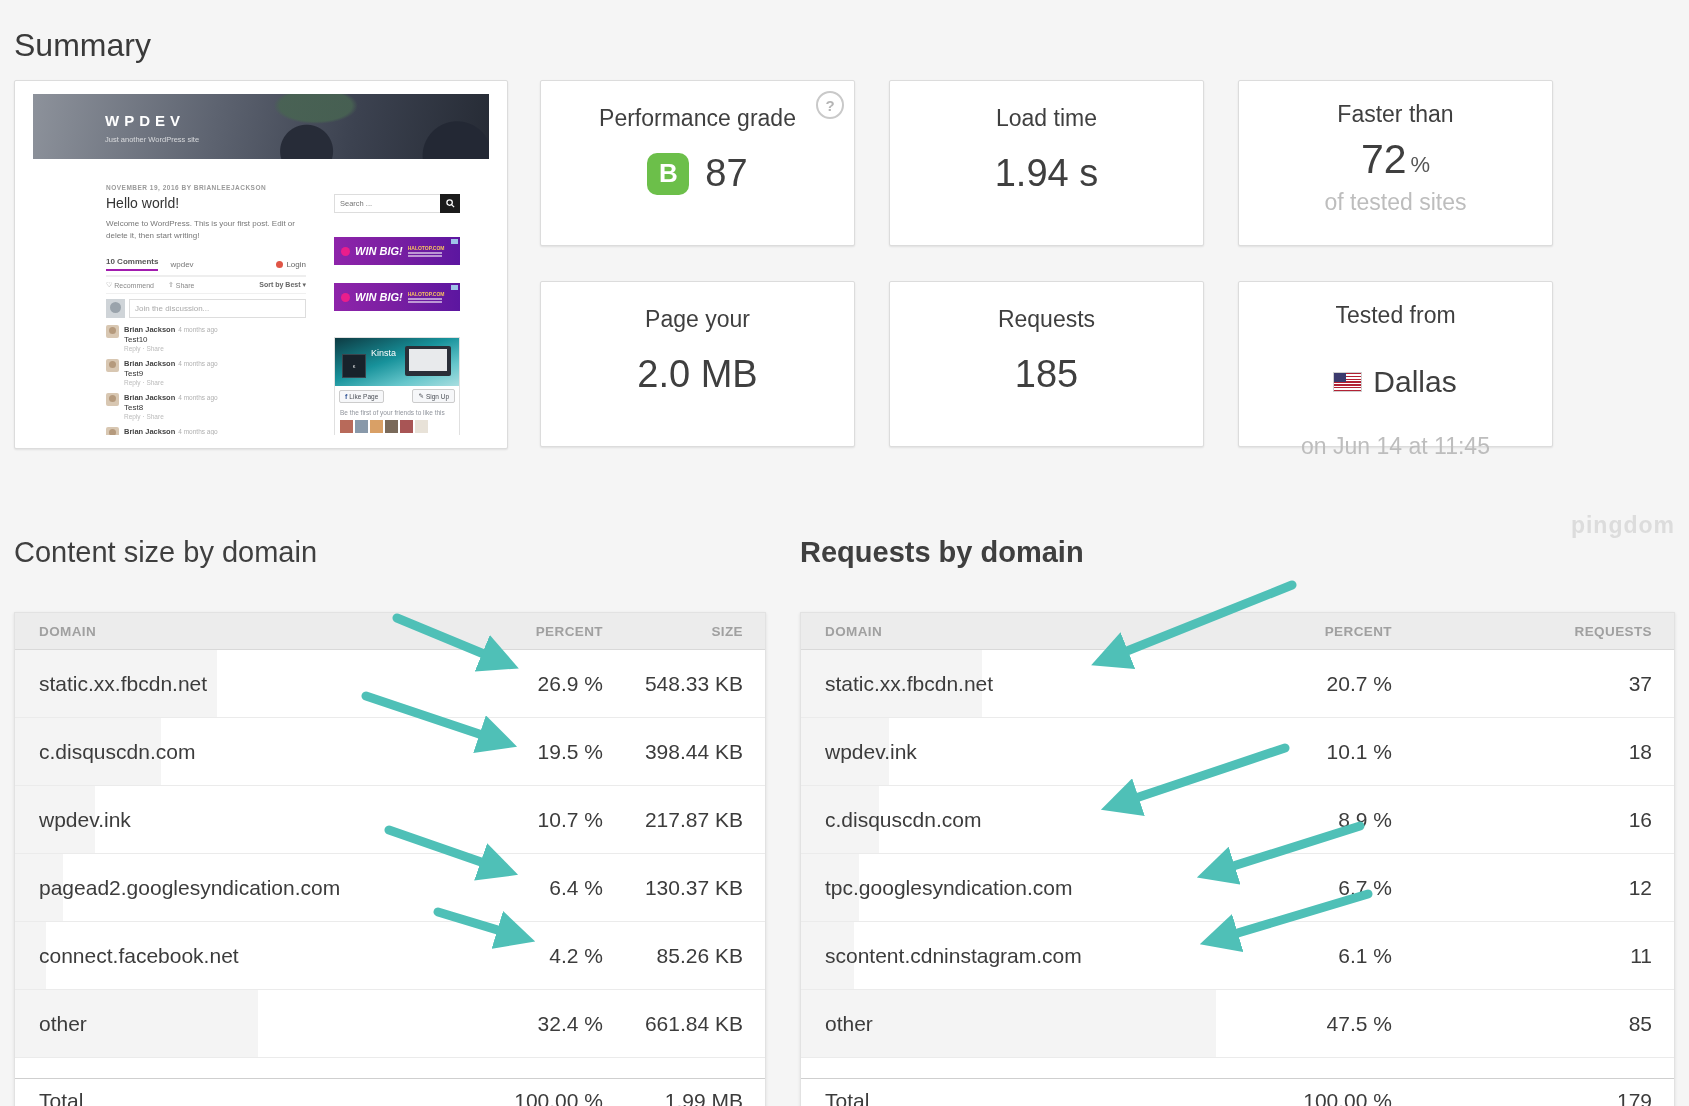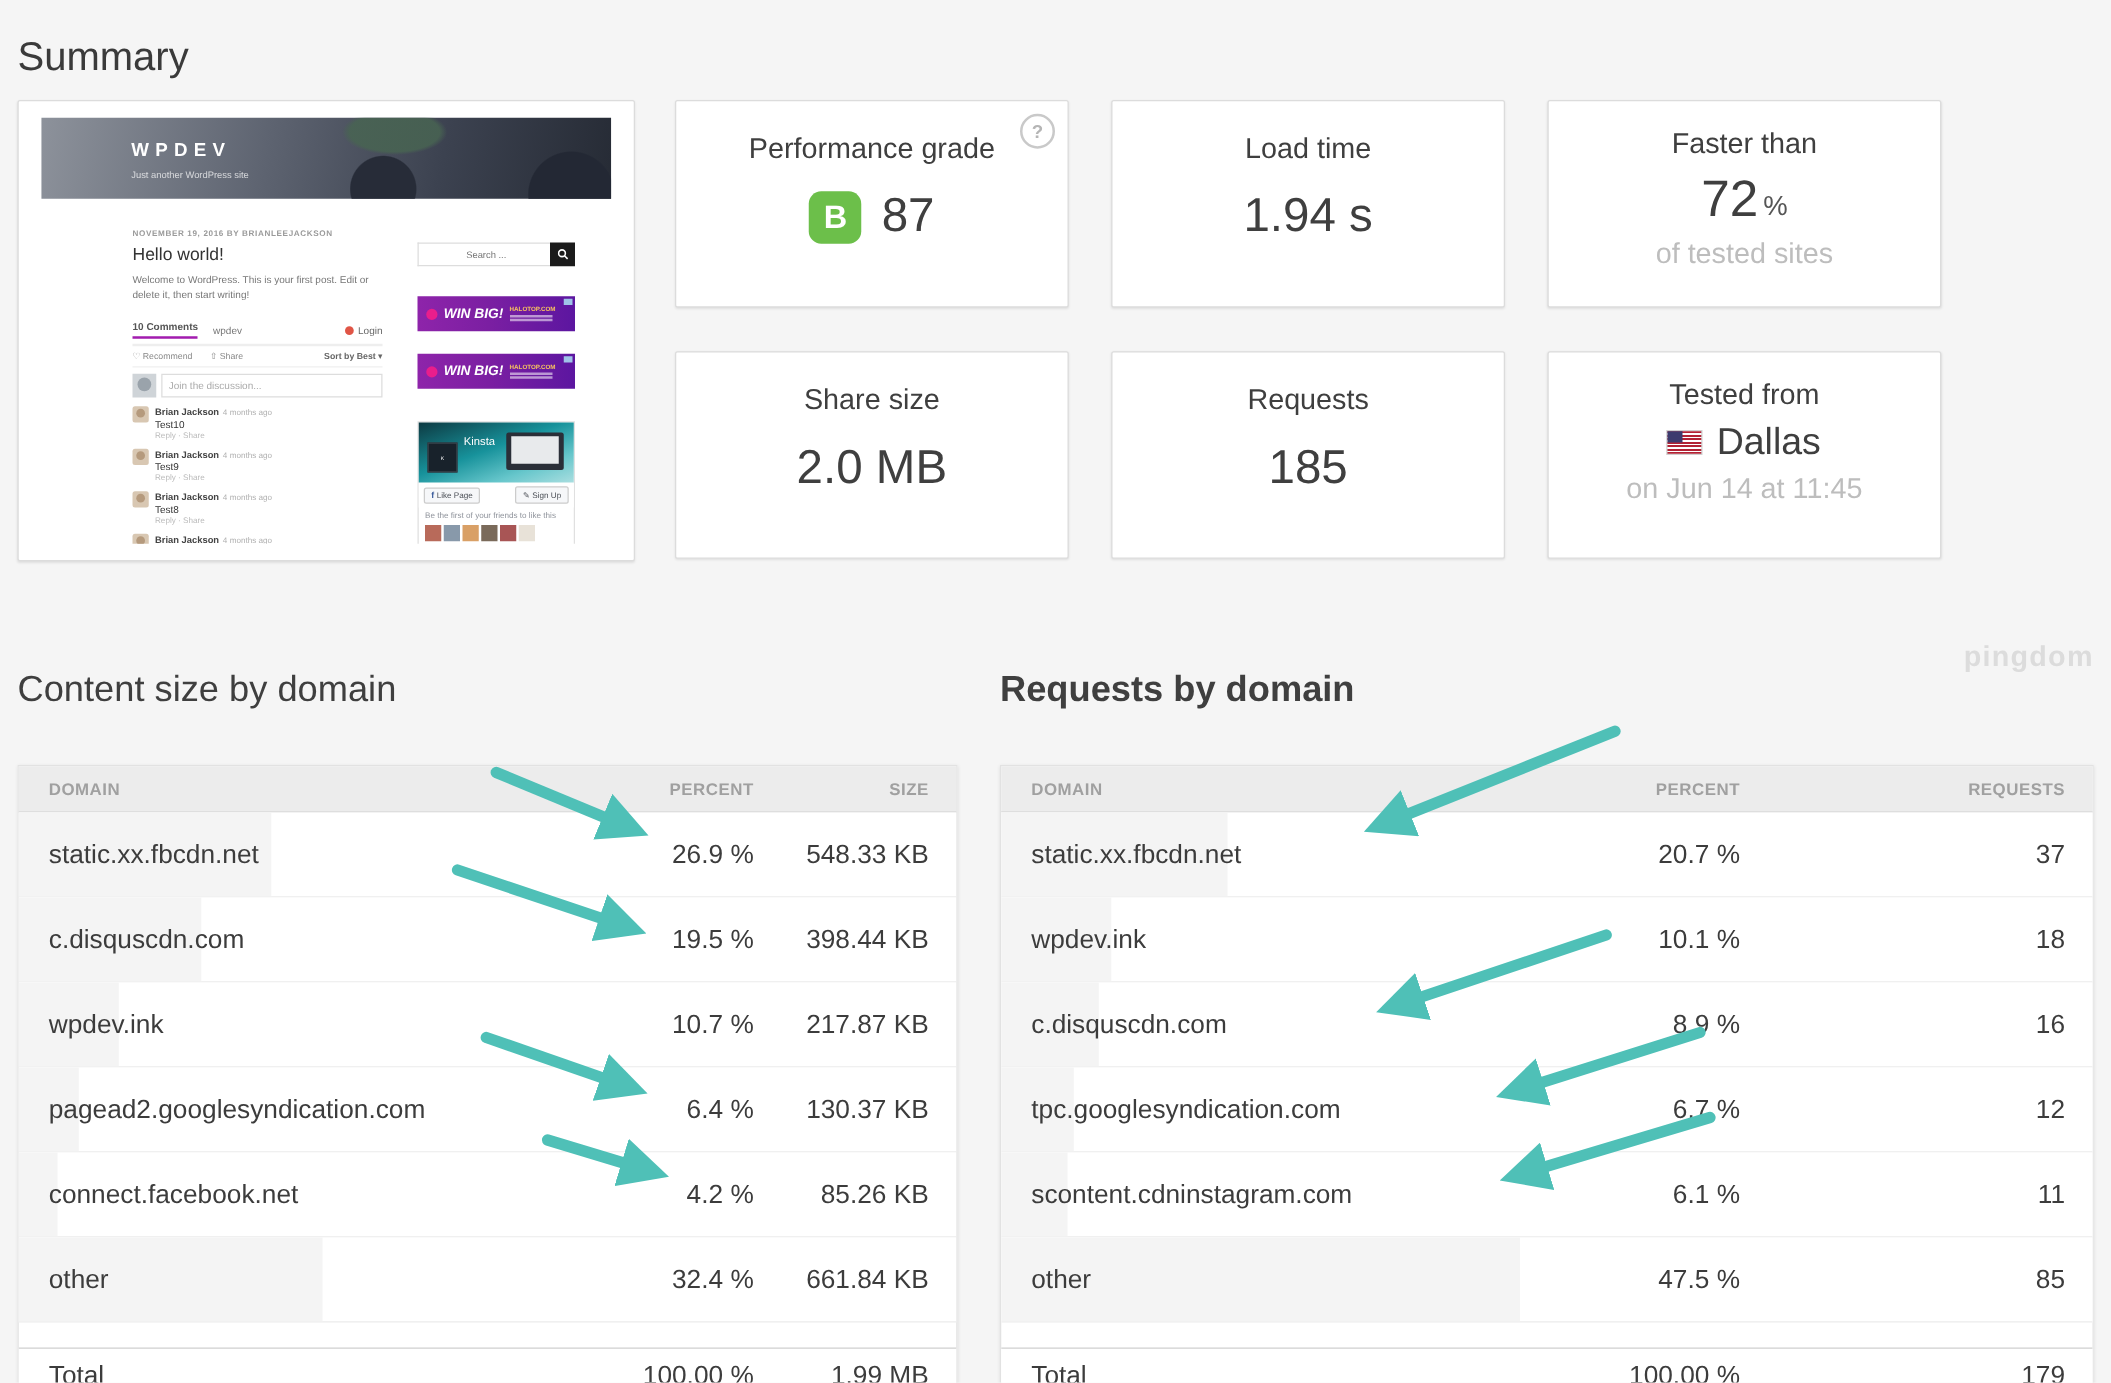--- a/index.html
+++ b/index.html
@@ -66,21 +66,21 @@
   .comment{display:flex;gap:5px;margin-top:7px;}
   .c-avatar{width:13px;height:13px;border-radius:2px;background:#d8c7b2;position:relative;flex:none;}
   .c-avatar::after{content:"";position:absolute;left:3px;top:2px;width:7px;height:7px;border-radius:50%;background:#b59a7d;}
   .c-name{font-size:7.5px;color:#444;font-weight:bold;}
   .c-time{font-size:6.5px;color:#b0b0b0;font-weight:normal;margin-left:3px;}
   .c-text{font-size:8px;color:#333;margin-top:1px;}
   .c-actions{font-size:6.5px;color:#bbb;margin-top:1px;}
   .sidecol{position:absolute;left:301px;top:100px;width:126px;}
   .searchrow{display:flex;height:19px;}
   .search-input{flex:1;border:1px solid #ddd;border-right:none;font-size:7.5px;color:#999;
-    padding-left:5px;outline:none;background:#fff;box-sizing:border-box;height:19px;text-align:center;}
+    padding-left:5px;outline:none;background:#fff;box-sizing:border-box;height:19px;}
   .search-btn{width:20px;height:19px;background:#1b1b1b;display:flex;align-items:center;justify-content:center;flex:none;}
   .ad{margin-top:24px;height:28px;position:relative;display:flex;align-items:center;
     background:linear-gradient(90deg,#8e24aa 0%,#7b1fa2 45%,#5c16a0 100%);}
   .ad2{margin-top:18px;}
   .ad-dot{width:9px;height:9px;border-radius:50%;background:#e91e8c;margin-left:7px;flex:none;}
   .ad-text{color:#fff;font-size:11px;font-weight:bold;font-style:italic;margin-left:5px;white-space:nowrap;}
   .ad-right{margin-left:5px;display:flex;flex-direction:column;gap:1px;min-width:0;}
   .ad-domain{font-size:5px;color:#f7c35f;font-weight:bold;white-space:nowrap;}
   .ad-line{height:2px;background:rgba(255,255,255,.55);width:34px;}
   .ad-choice{position:absolute;right:2px;top:2px;width:7px;height:5px;background:#9fc3e8;}
@@ -272,34 +272,34 @@
 <div class="abs mcard three" style="left:1238px;top:80px;">
   <div class="title">Faster than</div>
   <div class="valrow" style="gap:10px;">
     <span style="font-size:41px">72</span>
     <span class="unit">%</span>
   </div>
   <div class="subtitle">of tested sites</div>
 </div>
 
 <div class="abs mcard" style="left:540px;top:281px;">
-  <div class="title">Share size</div>
+  <div class="title">Page your</div>
   <div class="valrow">
       <span>2.0 MB</span>
     </div>
 </div>
 
 <div class="abs mcard" style="left:889px;top:281px;">
   <div class="title">Requests</div>
   <div class="valrow">
       <span>185</span>
     </div>
 </div>
 
-<div class="abs mcard three" style="left:1238px;top:281px;">
+<div class="abs mcard three" style="left:1238px;top:281px;gap:28px;">
   <div class="title">Tested from</div>
   <div class="valrow" style="font-size:30px;gap:12px;">
     <span class="usflag"></span>
     <span>Dallas</span>
   </div>
   <div class="subtitle">on Jun 14 at 11:45</div>
 </div>
 
 <div class="abs watermark">pingdom</div>
 

